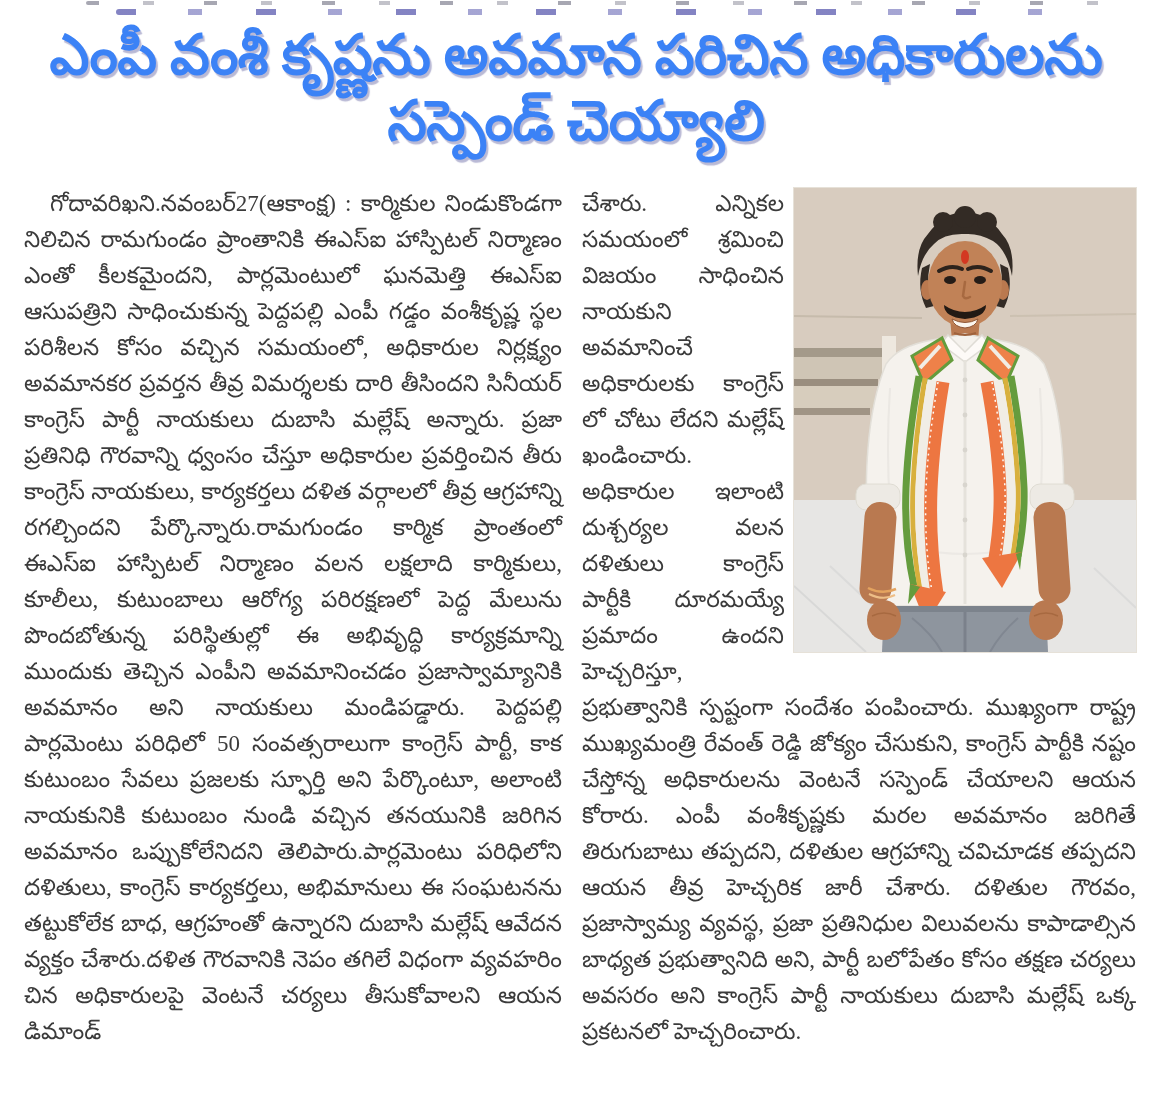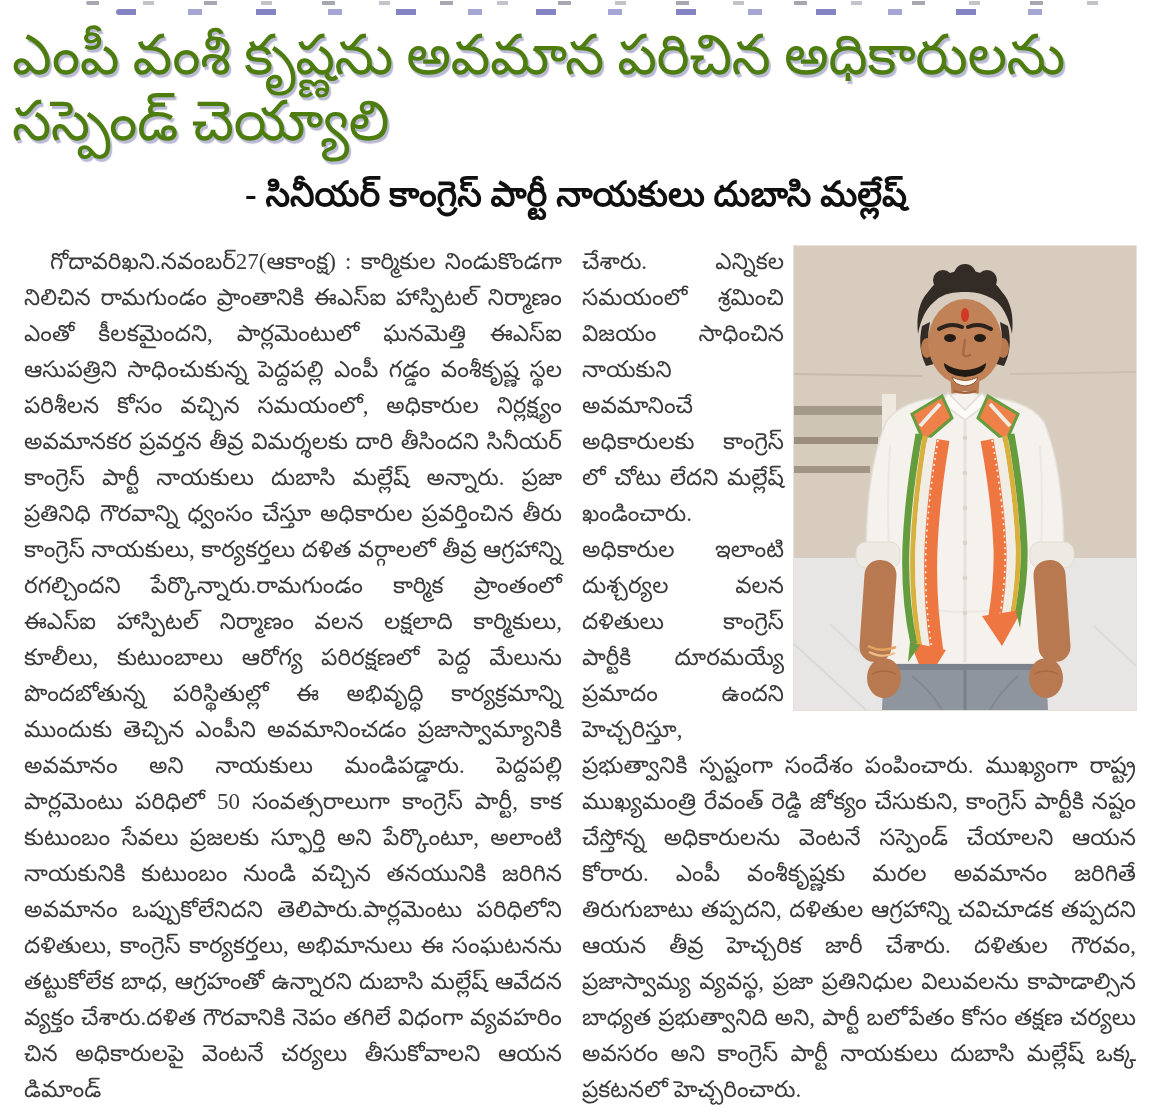--- a/index.html
+++ b/index.html
@@ -19,23 +19,24 @@
       rgba(95,95,115,.38) 57px 68px, transparent 68px 118px);
   }
   .frag-row2{
     position:absolute;top:9px;left:90px;right:40px;height:6px;border-radius:3px;
     background:repeating-linear-gradient(90deg,
       rgba(56,56,158,.62) 0 20px, transparent 20px 72px,
       rgba(56,56,158,.45) 72px 86px, transparent 86px 140px);
   }
   .headline{
     margin:6px 12px 0;
-    color:#4d7c0f;
+    text-align:center;
+    color:#3b82f6;
     font-size:56px;
-    font-weight:normal;
+    font-weight:bold;
     line-height:1.18;
     letter-spacing:-0.5px;
     text-shadow:2px 3px 1px rgba(44,44,128,.33);
   }
   .subheads{
     margin-top:12px;
     text-align:center;
     color:#101010;
     font-weight:bold;
     font-size:35px;
@@ -68,21 +69,20 @@
 <body>
 
 <div class="frag-strip">
   <div class="frag-row1"></div>
   <div class="frag-row2"></div>
 </div>
 
 <h1 class="headline">ఎంపీ వంశీ కృష్ణను అవమాన పరిచిన అధికారులను సస్పెండ్ చెయ్యాలి</h1>
 
 <div class="subheads">
-  <div>- సినీయర్ కాంగ్రెస్ పార్టీ నాయకులు దుబాసి మల్లేష్</div>
 </div>
 
 <div class="article">
   <div class="col-left">
     <p class="body-text">గోదావరిఖని.నవంబర్27(ఆకాంక్ష) : కార్మికుల నిండుకొండగా నిలిచిన రామగుండం ప్రాంతానికి ఈఎస్ఐ హాస్పిటల్ నిర్మాణం ఎంతో కీలకమైందని, పార్లమెంటులో ఘనమెత్తి ఈఎస్ఐ ఆసుపత్రిని సాధించుకున్న పెద్దపల్లి ఎంపీ గడ్డం వంశీకృష్ణ స్థల పరిశీలన కోసం వచ్చిన సమయంలో, అధికారుల నిర్లక్ష్యం అవమానకర ప్రవర్తన తీవ్ర విమర్శలకు దారి తీసిందని సినీయర్ కాంగ్రెస్ పార్టీ నాయకులు దుబాసి మల్లేష్ అన్నారు. ప్రజా ప్రతినిధి గౌరవాన్ని ధ్వంసం చేస్తూ అధికారుల ప్రవర్తించిన తీరు కాంగ్రెస్ నాయకులు, కార్యకర్తలు దళిత వర్గాలలో తీవ్ర ఆగ్రహాన్ని రగల్చిందని పేర్కొన్నారు.రామగుండం కార్మిక ప్రాంతంలో ఈఎస్ఐ హాస్పిటల్ నిర్మాణం వలన లక్షలాది కార్మికులు, కూలీలు, కుటుంబాలు ఆరోగ్య పరిరక్షణలో పెద్ద మేలును పొందబోతున్న పరిస్థితుల్లో ఈ అభివృద్ధి కార్యక్రమాన్ని ముందుకు తెచ్చిన ఎంపీని అవమానించడం ప్రజాస్వామ్యానికి అవమానం అని నాయకులు మండిపడ్డారు. పెద్దపల్లి పార్లమెంటు పరిధిలో 50 సంవత్సరాలుగా కాంగ్రెస్ పార్టీ, కాక కుటుంబం సేవలు ప్రజలకు స్ఫూర్తి అని పేర్కొంటూ, అలాంటి నాయకునికి కుటుంబం నుండి వచ్చిన తనయునికి జరిగిన అవమానం ఒప్పుకోలేనిదని తెలిపారు.పార్లమెంటు పరిధిలోని దళితులు, కాంగ్రెస్ కార్యకర్తలు, అభిమానులు ఈ సంఘటనను తట్టుకోలేక బాధ, ఆగ్రహంతో ఉన్నారని దుబాసి మల్లేష్ ఆవేదన వ్యక్తం చేశారు.దళిత గౌరవానికి నెపం తగిలే విధంగా వ్యవహరిం చిన అధికారులపై వెంటనే చర్యలు తీసుకోవాలని ఆయన డిమాండ్</p>
   </div>
 
   <div class="col-right">
     <div class="photo-wrap">
       <svg viewBox="0 0 342 464" xmlns="http://www.w3.org/2000/svg">

